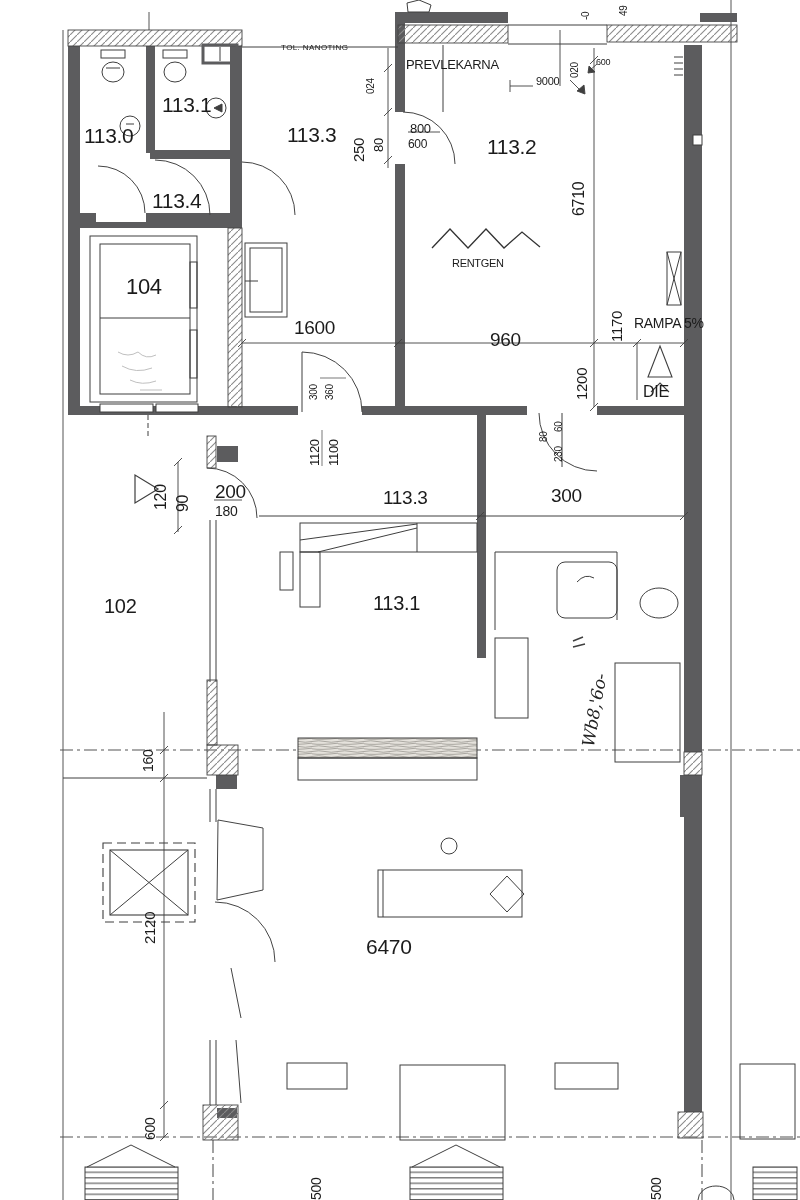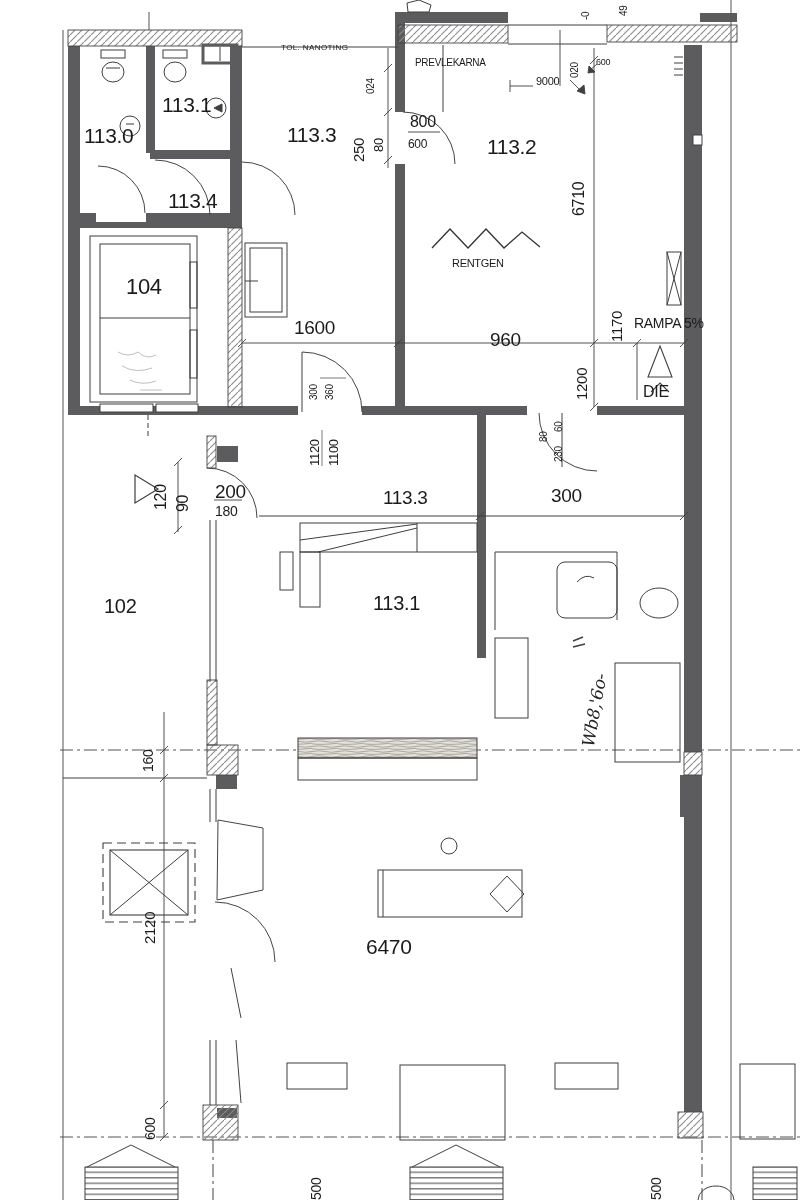--- a/index.html
+++ b/index.html
@@ -250,40 +250,40 @@
     <polyline points="87,1167 131,1145 175,1167"></polyline>
     <rect x="410" y="1167" width="93" height="33" fill="url(#st)"></rect>
     <polyline points="412,1167 456,1145 500,1167"></polyline>
     <rect x="753" y="1167" width="44" height="33" fill="url(#st)"></rect>
     <path d="M698,1200 a18,14 0 0 1 36,0"></path>
   </g>
 </svg>
 
 <div class="lb room" style="left:84px;top:125px">113.0</div>
 <div class="lb room" style="left:162px;top:94px">113.1</div>
-<div class="lb room" style="left:168px;top:190px">113.4</div>
+<div class="lb room" style="left:152px;top:190px">113.4</div>
 <div class="lb room" style="left:287px;top:124px">113.3</div>
 <div class="lb room" style="left:487px;top:136px">113.2</div>
 <div class="lb" style="left:126px;top:276px;font-size:22px">104</div>
 <div class="lb" style="left:104px;top:596px;font-size:20px">102</div>
 <div class="lb" style="left:373px;top:593px;font-size:20px">113.1</div>
 <div class="lb" style="left:383px;top:488px;font-size:19px">113.3</div>
 
-<div class="lb" style="left:415px;top:58px;font-size:10px">PREVLEKARNA</div>
+<div class="lb" style="left:406px;top:58px;font-size:13px">PREVLEKARNA</div>
 <div class="lb" style="left:452px;top:258px;font-size:11px">RENTGEN</div>
 <div class="lb" style="left:281px;top:44px;font-size:8px;letter-spacing:.4px">TOL. NANOTING</div>
 <div class="lb" style="left:634px;top:316px;font-size:14px">RAMPA 5%</div>
 <div class="lb" style="left:643px;top:384px;font-size:16px">DIE</div>
 <div class="lb hand" style="left:580px;top:745px">Wb8,'6o-</div>
 
 <div class="lb" style="left:294px;top:318px;font-size:19px">1600</div>
 <div class="lb" style="left:490px;top:330px;font-size:19px">960</div>
 <div class="lb" style="left:536px;top:76px;font-size:11px">9000</div>
 <div class="lb" style="left:596px;top:58px;font-size:9px">600</div>
-<div class="lb" style="left:410px;top:114px;font-size:16px">800</div>
+<div class="lb" style="left:410px;top:122px;font-size:13px">800</div>
 <div class="lb" style="left:408px;top:138px;font-size:12px">600</div>
 <div class="lb" style="left:215px;top:482px;font-size:19px">200</div>
 <div class="lb" style="left:215px;top:504px;font-size:14px">180</div>
 <div class="lb" style="left:551px;top:486px;font-size:19px">300</div>
 <div class="lb" style="left:366px;top:936px;font-size:21px">6470</div>
 
 <div class="lb rot" style="left:570px;top:78px;font-size:10px">020</div>
 <div class="lb rot" style="left:366px;top:94px;font-size:10px">024</div>
 <div class="lb rot" style="left:351px;top:162px;font-size:15px">250</div>
 <div class="lb rot" style="left:372px;top:152px;font-size:13px">80</div>

